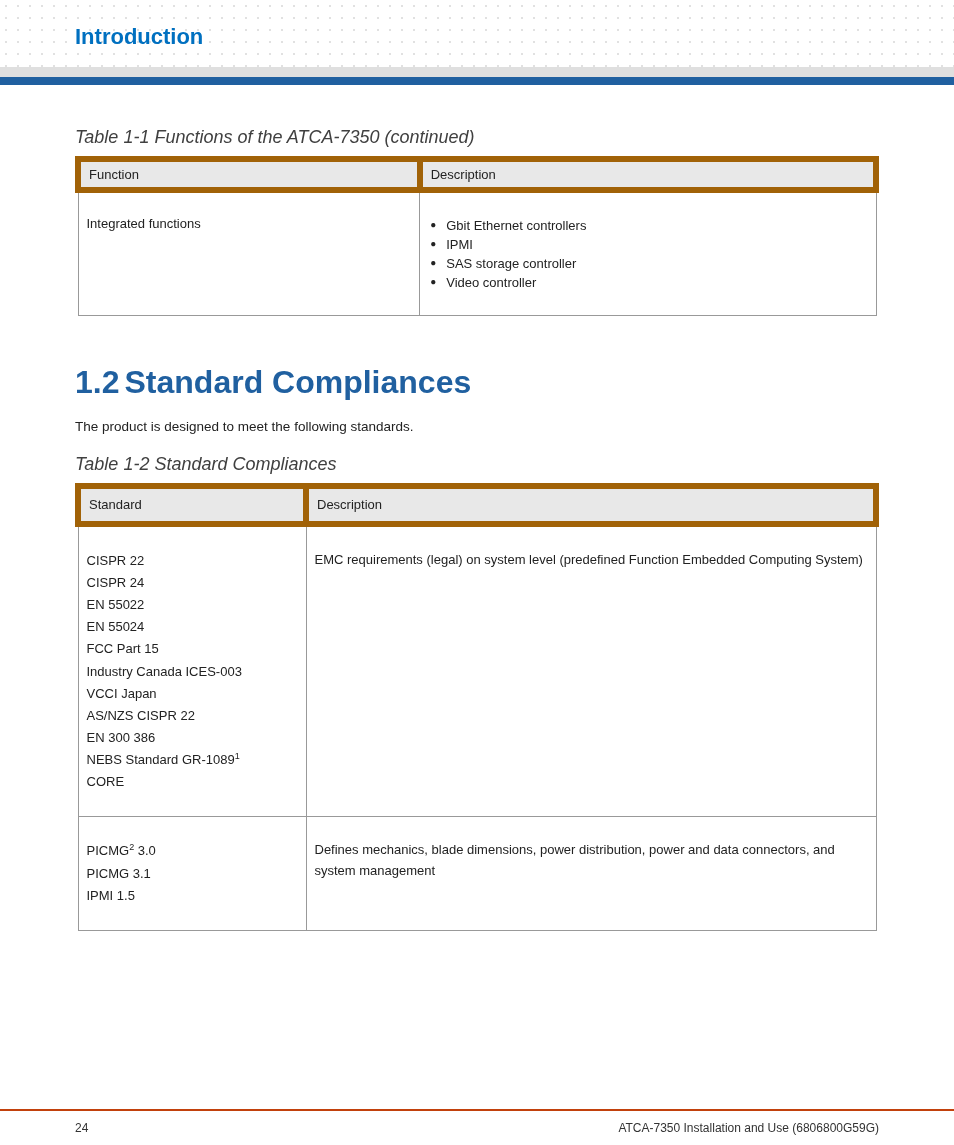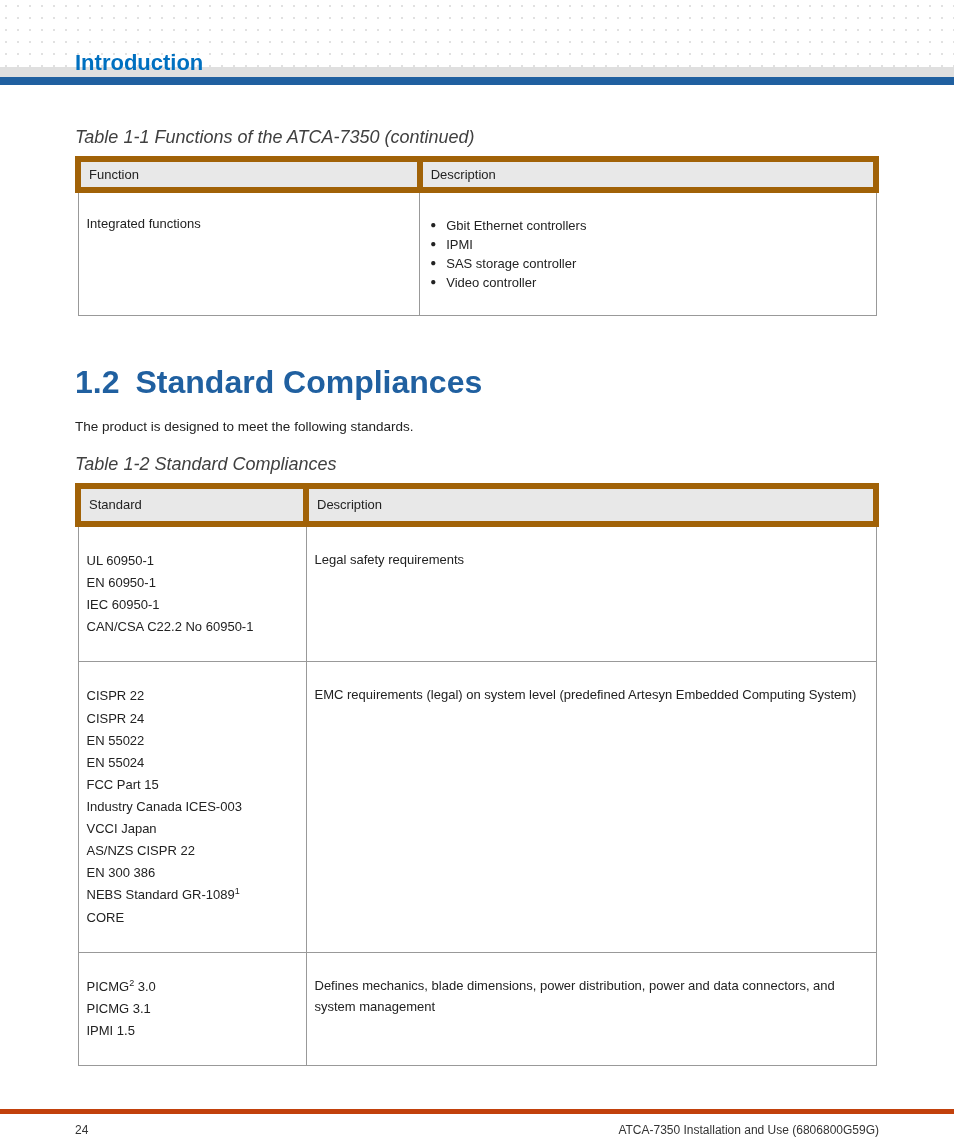--- a/index.html
+++ b/index.html
@@ -22,21 +22,21 @@
     }
     .header-dots-bg {
       position: absolute;
       top: 0; left: 0; right: 0; bottom: 0;
       background-image: radial-gradient(circle, #aaa 1px, transparent 1px);
       background-size: 12px 12px;
       opacity: 0.35;
     }
     .header-title {
       position: absolute;
-      top: 50px;
+      top: 24px;
       left: 75px;
       font-size: 22px;
       font-weight: bold;
       color: #0070c0;
       z-index: 2;
     }
     .header-blue-bar {
       position: absolute;
       bottom: 0;
       left: 0;
@@ -111,21 +111,21 @@
     .section-number {
       font-size: 32px;
       font-weight: bold;
       color: #2060a0;
       margin-top: 20px;
       margin-bottom: 6px;
     }
     .section-heading-row {
       display: flex;
       align-items: baseline;
-      gap: 16px;
+      gap: 5px;
       margin-bottom: 12px;
     }
     .section-title {
       font-size: 32px;
       font-weight: bold;
       color: #2060a0;
     }
     .section-intro {
       font-size: 13.5px;
       margin-bottom: 20px;
@@ -141,21 +141,21 @@
       line-height: 1.6;
     }
 
     
     .page-footer {
       position: absolute;
       bottom: 0;
       left: 0;
       right: 0;
       height: 36px;
-      border-top: 5px solid #c2410c;
+      border-top: 2px solid #c2410c;
       display: flex;
       align-items: center;
       justify-content: space-between;
       padding: 0 75px;
       font-size: 12px;
       color: #333;
     }
 
     sup {
       font-size: 9px;
@@ -208,45 +208,36 @@
 
   <table>
     <thead>
       <tr>
         <th class="standards-col1">Standard</th>
         <th class="standards-col2">Description</th>
       </tr>
     </thead>
     <tbody>
 
-      <tr>
-        <td class="standards-col1">
-          UL 60950-1<br>
-          EN 60950-1<br>
-          IEC 60950-1<br>
-          CAN/CSA C22.2 No 60950-1
-        </td>
-        <td class="standards-col2">Legal safety requirements</td>
-      </tr>
 
       <tr>
         <td class="standards-col1">
           CISPR 22<br>
           CISPR 24<br>
           EN 55022<br>
           EN 55024<br>
           FCC Part 15<br>
           Industry Canada ICES-003<br>
           VCCI Japan<br>
           AS/NZS CISPR 22<br>
           EN 300 386<br>
           NEBS Standard GR-1089<sup>1</sup><br>
           CORE
         </td>
-        <td class="standards-col2">EMC requirements (legal) on system level (predefined Artesyn Embedded Computing System)</td>
+        <td class="standards-col2">EMC requirements (legal) on system level (predefined Function Embedded Computing System)</td>
       </tr>
 
 
       <tr>
         <td class="standards-col1">
           PICMG<sup>2</sup> 3.0<br>
           PICMG 3.1<br>
           IPMI 1.5
         </td>
         <td class="standards-col2">Defines mechanics, blade dimensions, power distribution, power and data connectors, and system management</td>

